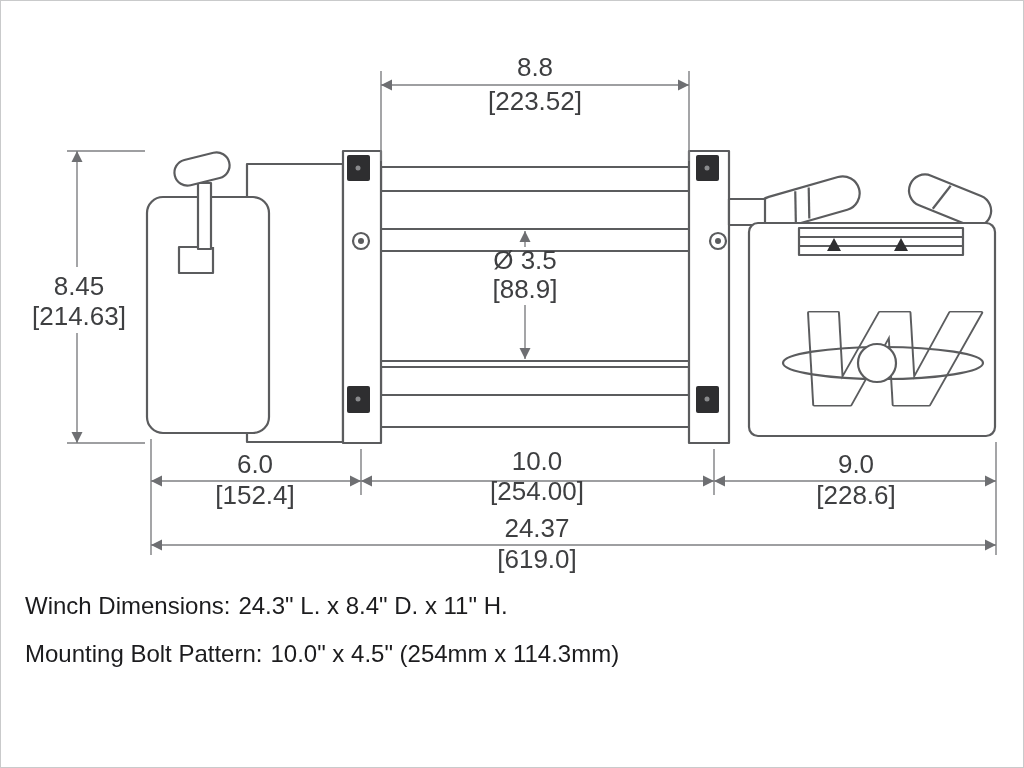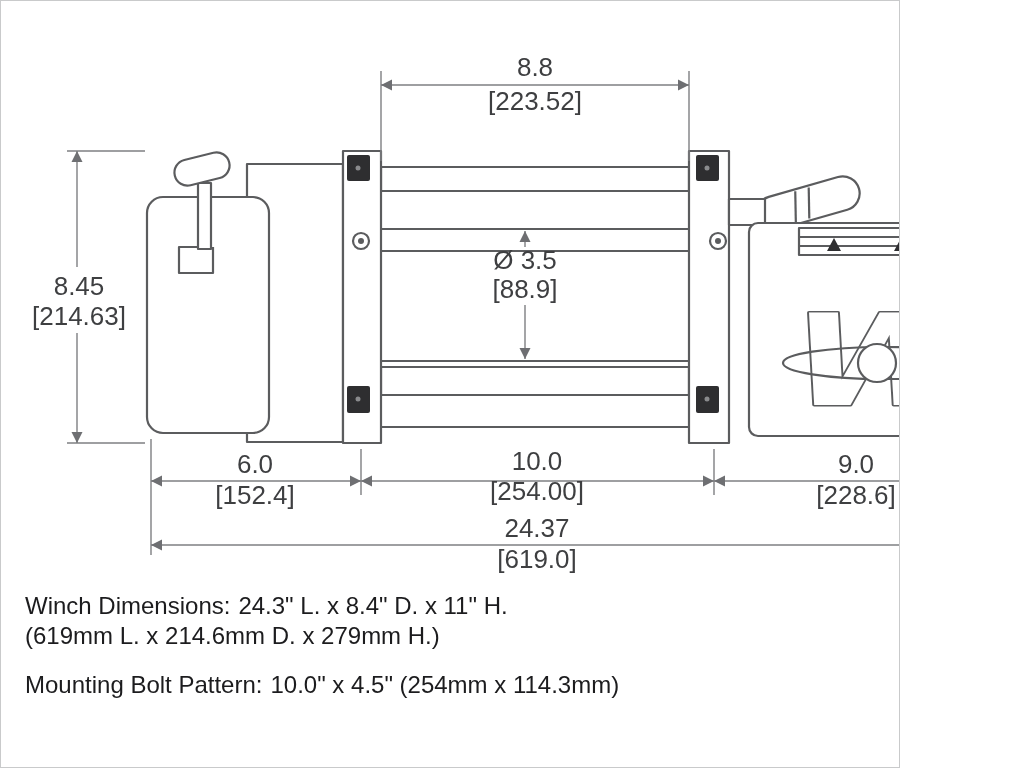--- a/index.html
+++ b/index.html
@@ -1,17 +1,17 @@
 <!DOCTYPE html>
 <html><head>
 <meta charset="utf-8">
 <style>
   html,body{margin:0;padding:0;background:#fff;}
   .page{
-    position:relative;width:900px;height:768px;background:#ffffff;
+    position:relative;width:1024px;height:768px;background:#ffffff;
     border:1px solid #c9cacb;box-sizing:border-box;overflow:hidden;
     font-family:"Liberation Sans",sans-serif;
   }
   .diagram-svg{position:absolute;left:0;top:0;}
   .notes{position:absolute;left:24px;top:590px;color:#1c1c1e;font-size:24px;line-height:1.27;}
   .notes p{margin:0;}
   .notes p.second{margin-top:18px;}
   .lbl{font-weight:normal;margin-right:8px;}
 </style>
 </head>
@@ -138,20 +138,19 @@
       <text x="855" y="503">[228.6]</text>
 
       <text x="536" y="536">24.37</text>
       <text x="536" y="567">[619.0]</text>
     </g>
   </svg>
 
   <div class="notes">
     <p>
       <span class="lbl">Winch Dimensions:</span><span>24.3" L. x 8.4" D. x 11" H.</span><br>
-      <span>(619mm L. x 214.6mm D. x 279mm H.)</span>
     </p>
     <p class="second">
       <span class="lbl">Mounting Bolt Pattern:</span><span>10.0" x 4.5" (254mm x 114.3mm)</span>
     </p>
   </div>
 
 </div>
 
 </body></html>

